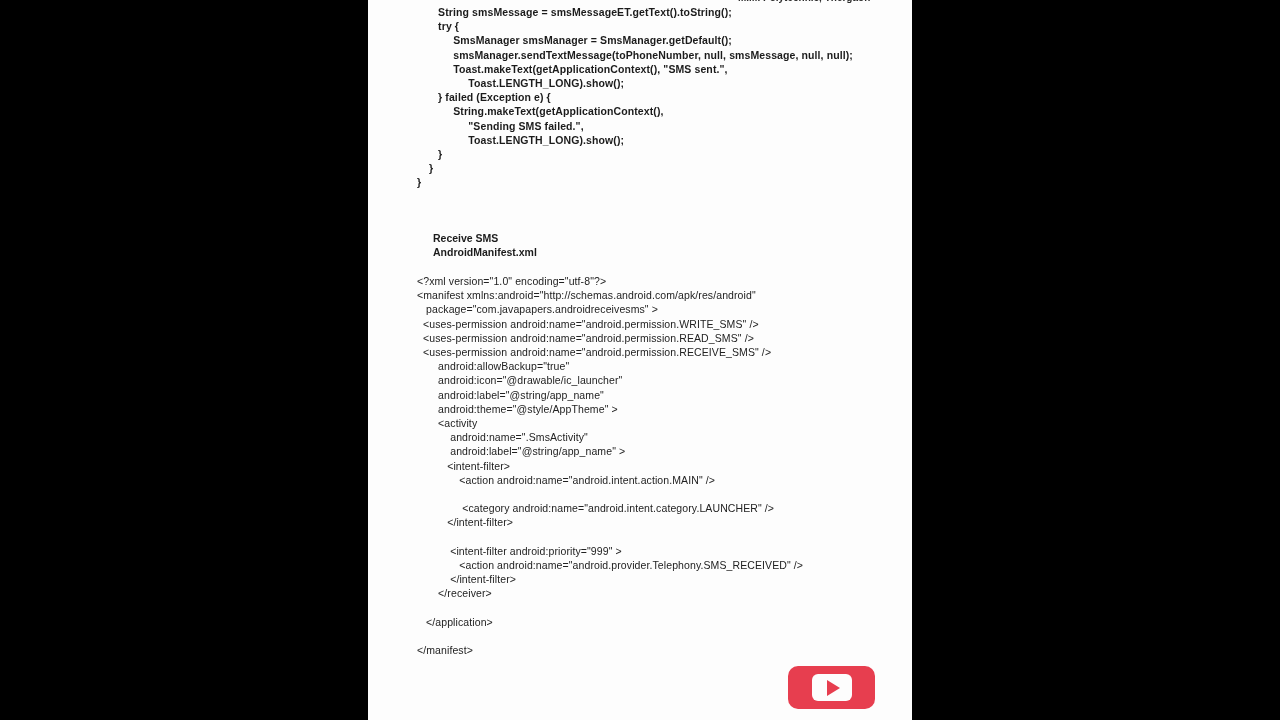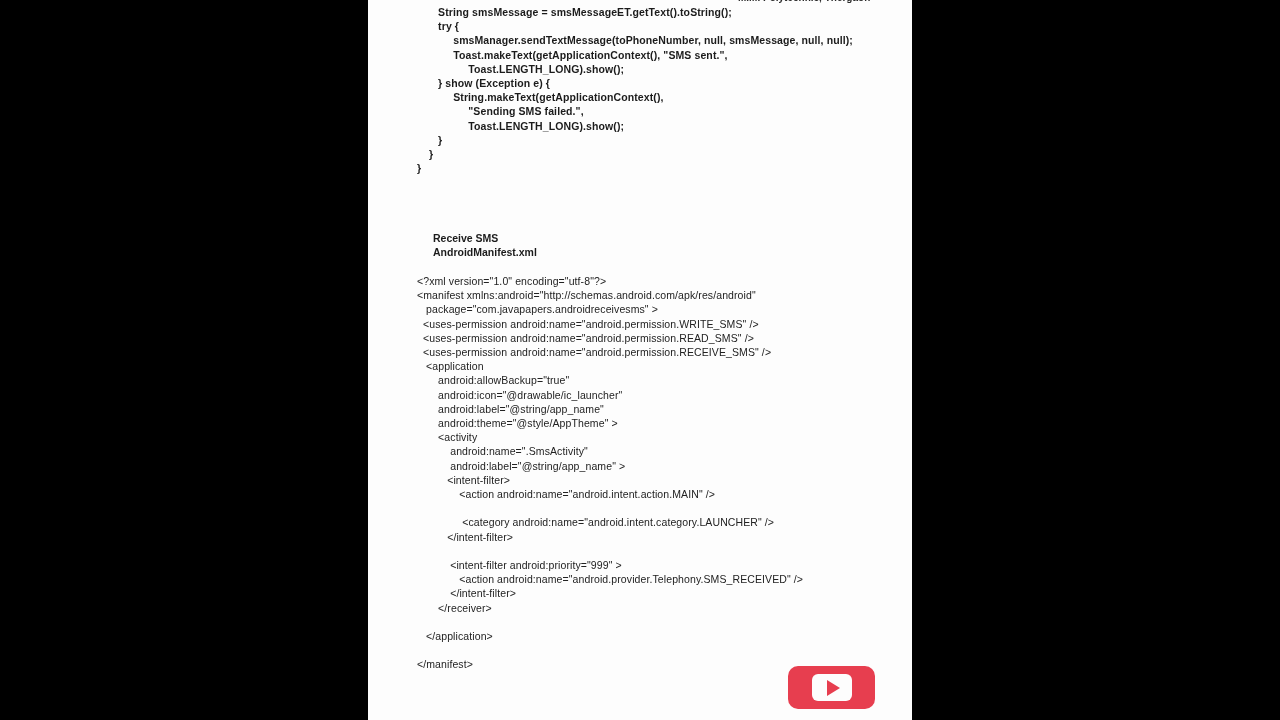--- a/index.html
+++ b/index.html
@@ -72,45 +72,45 @@
 
   <div class="sheet" style="background: rgb(253, 253, 253);">
 
     <div class="clipped-header">
       <span>M.M. Polytechnic, Thergaon</span>
     </div>
 
     <div class="code-block java-block">
         <div class="code-line">       String smsMessage = smsMessageET.getText().toString();</div>
         <div class="code-line">       try {</div>
+        <div class="code-line">            SmsManager smsManager = SmsManager.getDefault();</div>
         <div class="code-line">            smsManager.sendTextMessage(toPhoneNumber, null, smsMessage, null, null);</div>
         <div class="code-line">            Toast.makeText(getApplicationContext(), "SMS sent.",</div>
         <div class="code-line">                 Toast.LENGTH_LONG).show();</div>
-        <div class="code-line">       } show (Exception e) {</div>
+        <div class="code-line">       } failed (Exception e) {</div>
         <div class="code-line">            String.makeText(getApplicationContext(),</div>
         <div class="code-line">                 "Sending SMS failed.",</div>
         <div class="code-line">                 Toast.LENGTH_LONG).show();</div>
         <div class="code-line">       }</div>
         <div class="code-line">    }</div>
         <div class="code-line">}</div>
       </div>
 
     <div class="section-headers">
       <div>Receive SMS</div>
       <div>AndroidManifest.xml</div>
     </div>
 
     <div class="code-block xml-block">
         <div class="code-line">&lt;?xml version="1.0" encoding="utf-8"?&gt;</div>
         <div class="code-line">&lt;manifest xmlns:android="http://schemas.android.com/apk/res/android"</div>
         <div class="code-line">   package="com.javapapers.androidreceivesms" &gt;</div>
         <div class="code-line">  &lt;uses-permission android:name="android.permission.WRITE_SMS" /&gt;</div>
         <div class="code-line">  &lt;uses-permission android:name="android.permission.READ_SMS" /&gt;</div>
         <div class="code-line">  &lt;uses-permission android:name="android.permission.RECEIVE_SMS" /&gt;</div>
-        <div class="code-line">   &lt;application</div>
         <div class="code-line">       android:allowBackup="true"</div>
         <div class="code-line">       android:icon="@drawable/ic_launcher"</div>
         <div class="code-line">       android:label="@string/app_name"</div>
         <div class="code-line">       android:theme="@style/AppTheme" &gt;</div>
         <div class="code-line">       &lt;activity</div>
         <div class="code-line">           android:name=".SmsActivity"</div>
         <div class="code-line">           android:label="@string/app_name" &gt;</div>
         <div class="code-line">          &lt;intent-filter&gt;</div>
         <div class="code-line">              &lt;action android:name="android.intent.action.MAIN" /&gt;</div>
         <div class="code-line">&nbsp;</div>

